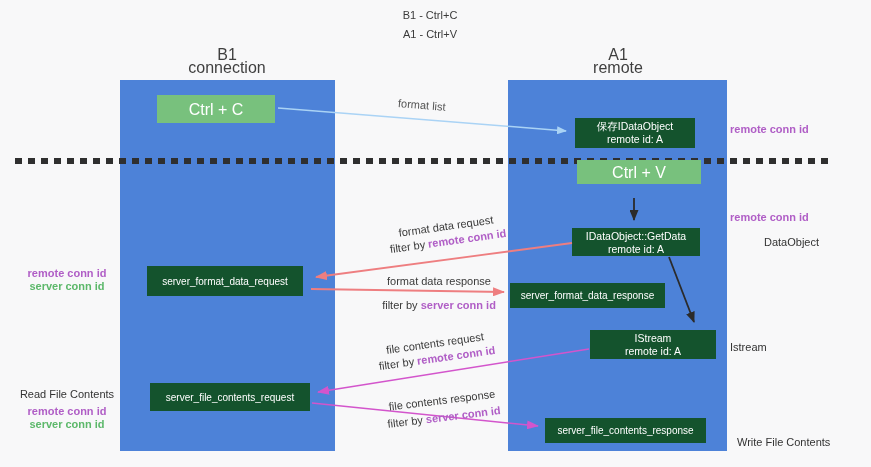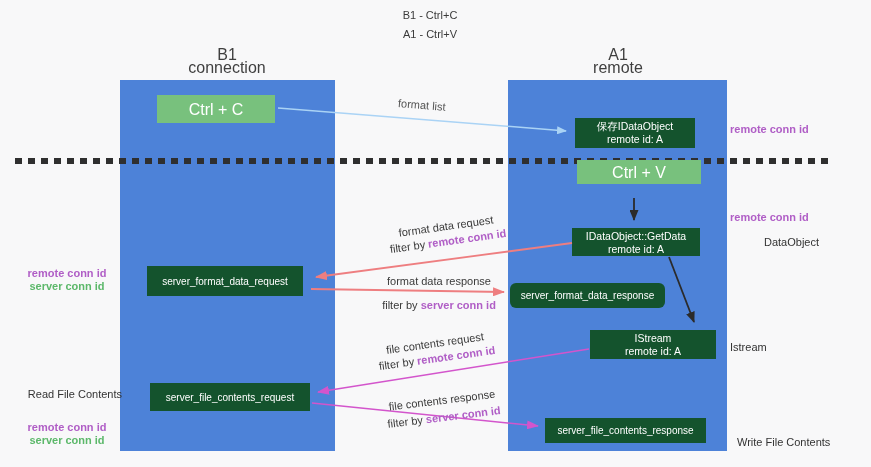--- a/index.html
+++ b/index.html
@@ -80,21 +80,21 @@
 
   <div class="node orange two-line" style="left:572px;top:228px;width:128px;height:28px;justify-content:flex-end;">
     <span>IDataObject::GetData</span>
     <span>remote id: A</span>
   </div>
 
   <div class="node orange one-line" style="left:147px;top:266px;width:156px;height:30px;">
     <span>server_format_data_request</span>
   </div>
 
-  <div class="node orange one-line" style="left:510px;top:283px;width:155px;height:25px;border-radius:6px;">
+  <div class="node orange one-line" style="left:510px;top:283px;width:155px;height:25px;">
     <span>server_format_data_response</span>
   </div>
 
   <div class="node orange two-line" style="left:590px;top:330px;width:126px;height:29px;">
     <span>IStream</span>
     <span>remote id: A</span>
   </div>
 
   <div class="node orange one-line" style="left:545px;top:418px;width:161px;height:25px;">
     <span>server_file_contents_response</span>
@@ -155,18 +155,18 @@
   <div class="lbl" style="left:764px;top:236px;">DataObject</div>
   <div class="lbl" style="left:730px;top:341px;">Istream</div>
   <div class="lbl" style="left:737px;top:436px;">Write File Contents</div>
 
   <div class="side-stack" style="left:12px;top:267px;">
     <div class="purple">remote conn id</div>
     <div class="greenlbl">server conn id</div>
   </div>
 
   <div class="side-stack" style="left:12px;top:388px;">
-    <div style="color:#333;margin-bottom:20px;text-align:right;">Read File Contents</div>
+    <div style="color:#333;margin-bottom:4px;">Read File Contents</div>
     <div class="purple">remote conn id</div>
     <div class="greenlbl">server conn id</div>
   </div>
 
 </div>
 
 </body></html>

